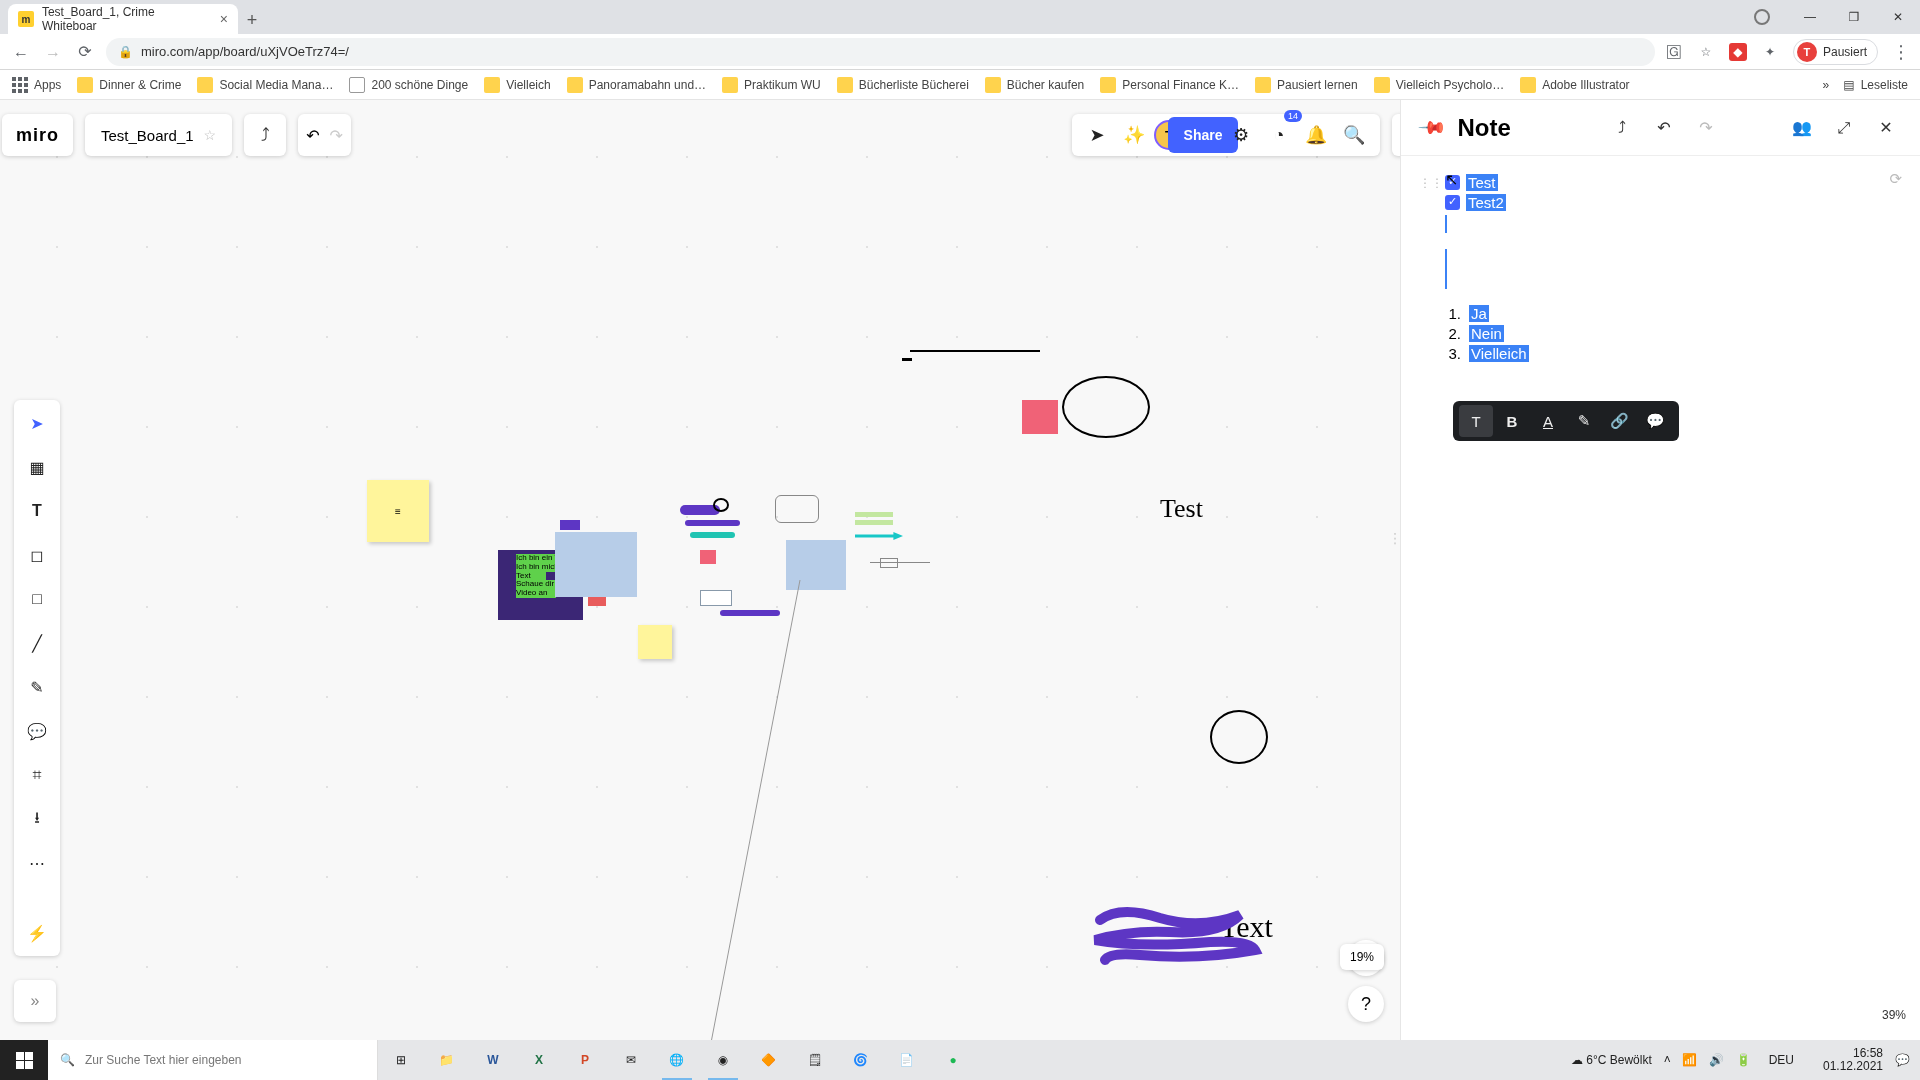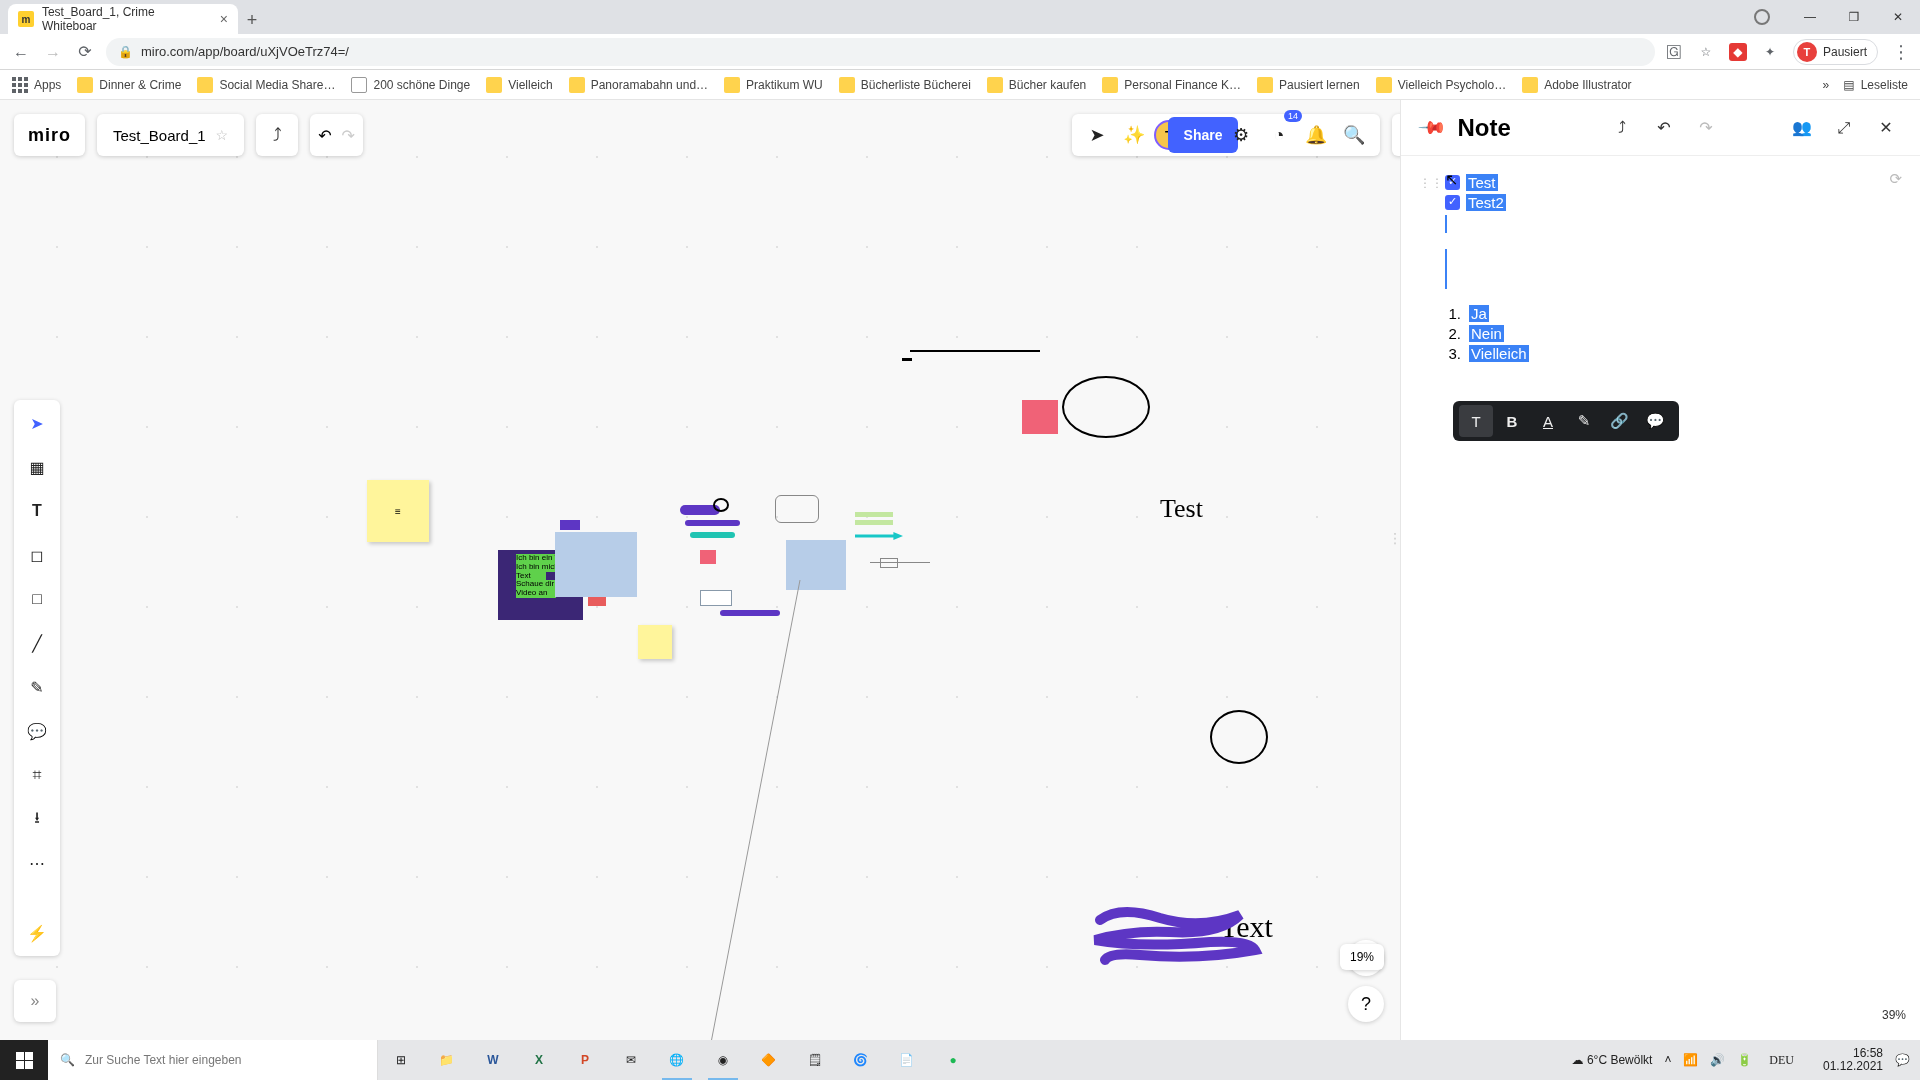--- a/index.html
+++ b/index.html
@@ -29,21 +29,21 @@
   .bm { display:flex; align-items:center; gap:6px; cursor:pointer; white-space:nowrap;}
   .bm .fav { width:16px; height:16px; border-radius:2px; background:#ffd34d;}
   .apps-icon { width:16px; height:16px; display:grid; grid-template-columns:repeat(3,4px); grid-template-rows:repeat(3,4px); gap:2px;}
   .apps-icon span{background:#5f6368;}
   .bm-right { margin-left:auto; display:flex; align-items:center; gap:14px;}
 
   
   .miro-area { position:relative; height:calc(1080px - 34px - 36px - 30px - 40px); background:#f8f8f8;}
   .dot-grid { position:absolute; inset:0; background-image: radial-gradient(#e1e1e1 1px, transparent 1px); background-size:90px 90px; background-position: 12px 12px;}
 
-  .top-left-cluster { position:absolute; top:14px; left:14px; display:flex; gap:12px; align-items:center;}
+  .top-left-cluster { position:absolute; top:14px; left:2px; display:flex; gap:12px; align-items:center;}
   .pill { background:#fff; border-radius:6px; box-shadow:0 1px 4px rgba(0,0,0,.18); height:42px; display:flex; align-items:center;}
   .logo-pill { padding:0 14px; font-weight:700; letter-spacing:1px; font-size:18px;}
   .board-name-pill { padding:0 16px; gap:10px; font-size:15px;}
   .star { color:#bbb; font-size:14px;}
   .icon-pill { width:42px; justify-content:center; font-size:18px; color:#333;}
   .undo-redo { padding:0 8px; gap:10px;}
   .redo-disabled{ color:#ccc;}
 
   .top-right-cluster { position:absolute; top:14px; right:540px; display:flex; gap:10px; align-items:center;}
   .tr-btn { width:38px; height:42px; display:flex; align-items:center; justify-content:center; font-size:18px; color:#222; cursor:pointer;}
@@ -110,21 +110,21 @@
   .taskbar{position:absolute; left:0; right:0; bottom:0; height:40px; background:#e6e7e9; display:flex; align-items:center; font-size:12px; color:#222;}
   .start{width:48px; height:40px; display:flex; align-items:center; justify-content:center; background:#222;}
   .win-logo{display:grid; grid-template-columns:8px 8px; grid-template-rows:8px 8px; gap:1px;}
   .win-logo span{background:#fff;}
   .search-box{height:40px; width:330px; background:#fff; display:flex; align-items:center; gap:10px; padding:0 12px; color:#777; border-right:1px solid #ddd;}
   .task-icons{display:flex; align-items:center; height:40px;}
   .ti{width:46px; height:40px; display:flex; align-items:center; justify-content:center; position:relative;}
   .ti .u{position:absolute; bottom:0; left:8px; right:8px; height:2px; background:#76b9ed;}
   .tray{margin-left:auto; display:flex; align-items:center; gap:12px; padding:0 10px;justify-content:center;}
   .tray .clock{text-align:right; line-height:1.1;margin-left:12px;}
-  .lang{border:1px solid transparent; padding:2px 4px;font-family:Liberation Serif, serif;}
+  .lang{border:1px solid transparent; padding:2px 4px;}
 
   
   .fake-cursor{position:absolute; pointer-events:none; font-size:16px; color:#000; z-index:9999;}
 </style>
 </head>
 <body>
 
 <div class="chrome-tabbar">
   <div class="tab">
     <div class="favicon">m</div>
@@ -175,21 +175,21 @@
         <span></span>
       </div>
     <span>Apps</span>
   </div>
   <div class="bm">
       <div class="fav"></div>
       <span>Dinner &amp; Crime</span>
     </div>
   <div class="bm">
       <div class="fav"></div>
-      <span>Social Media Share…</span>
+      <span>Social Media Mana…</span>
     </div>
   <div class="bm">
       <div class="fav" style="background:#fff;border:1px solid #999"></div>
       <span>200 schöne Dinge</span>
     </div>
   <div class="bm">
       <div class="fav"></div>
       <span>Vielleich</span>
     </div>
   <div class="bm">

